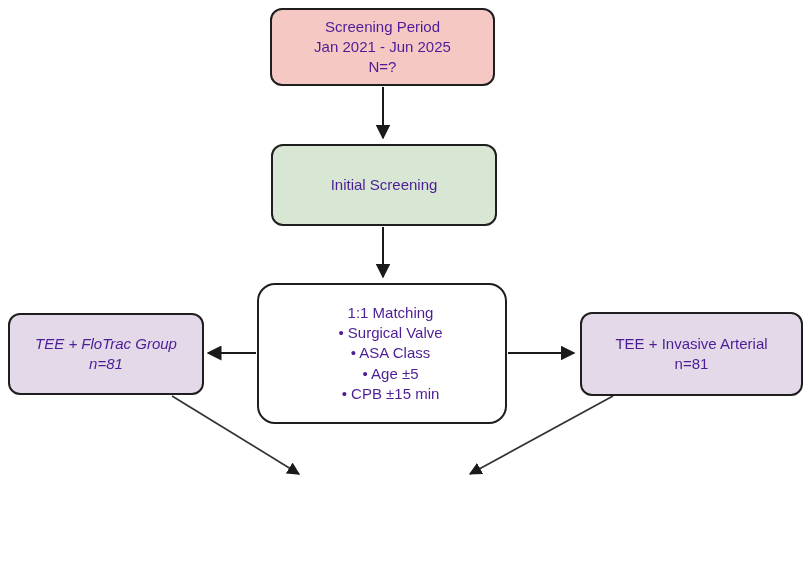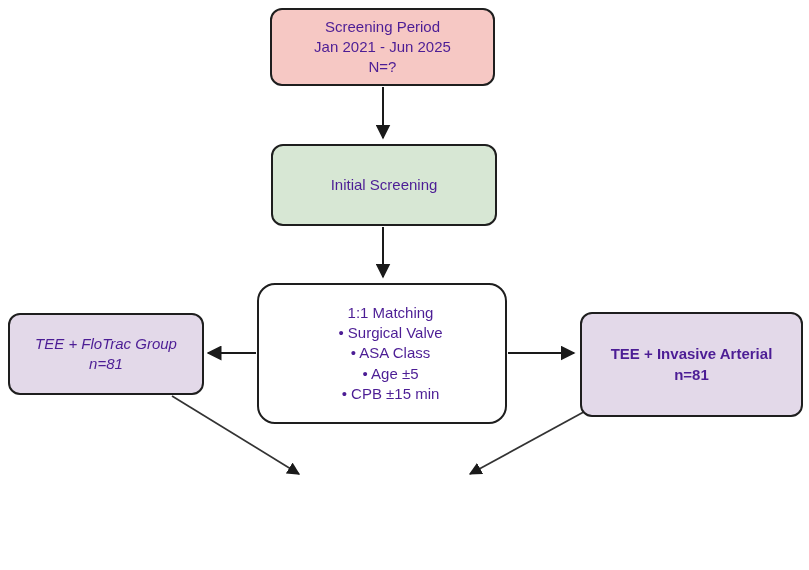--- a/index.html
+++ b/index.html
@@ -35,21 +35,21 @@
     text-align: center;
     font-size: 15px;
     line-height: 1.35;
     color: #4c1d95;
   }
   .node span { display: block; white-space: nowrap; }
   #node-screening-period { left: 270px; top: 8px;   width: 225px; height: 78px; }
   #node-initial-screening{ left: 271px; top: 144px; width: 226px; height: 82px; }
   #node-matching         { left: 257px; top: 283px; width: 250px; height: 141px; border-radius: 18px; padding-left: 17px; }
   #node-tee-flotrac      { left: 8px;   top: 313px; width: 196px; height: 82px; font-style: italic; }
-  #node-tee-invasive     { left: 580px; top: 312px; width: 223px; height: 105px; font-weight: bold; }
+  #node-tee-invasive     { left: 580px; top: 312px; width: 223px; height: 84px; }
   #node-final-cohort     { left: 270px; top: 482px; width: 225px; height: 78px; }
 </style>
 </head>
 <body>
 
 <div class="canvas">
 
   <svg class="arrow-layer" viewBox="0 0 809 570" xmlns="http://www.w3.org/2000/svg">
     <defs>
       <marker id="ah" viewBox="0 0 10 10" refX="9" refY="5" markerWidth="7.5" markerHeight="7.5" orient="auto-start-reverse">

